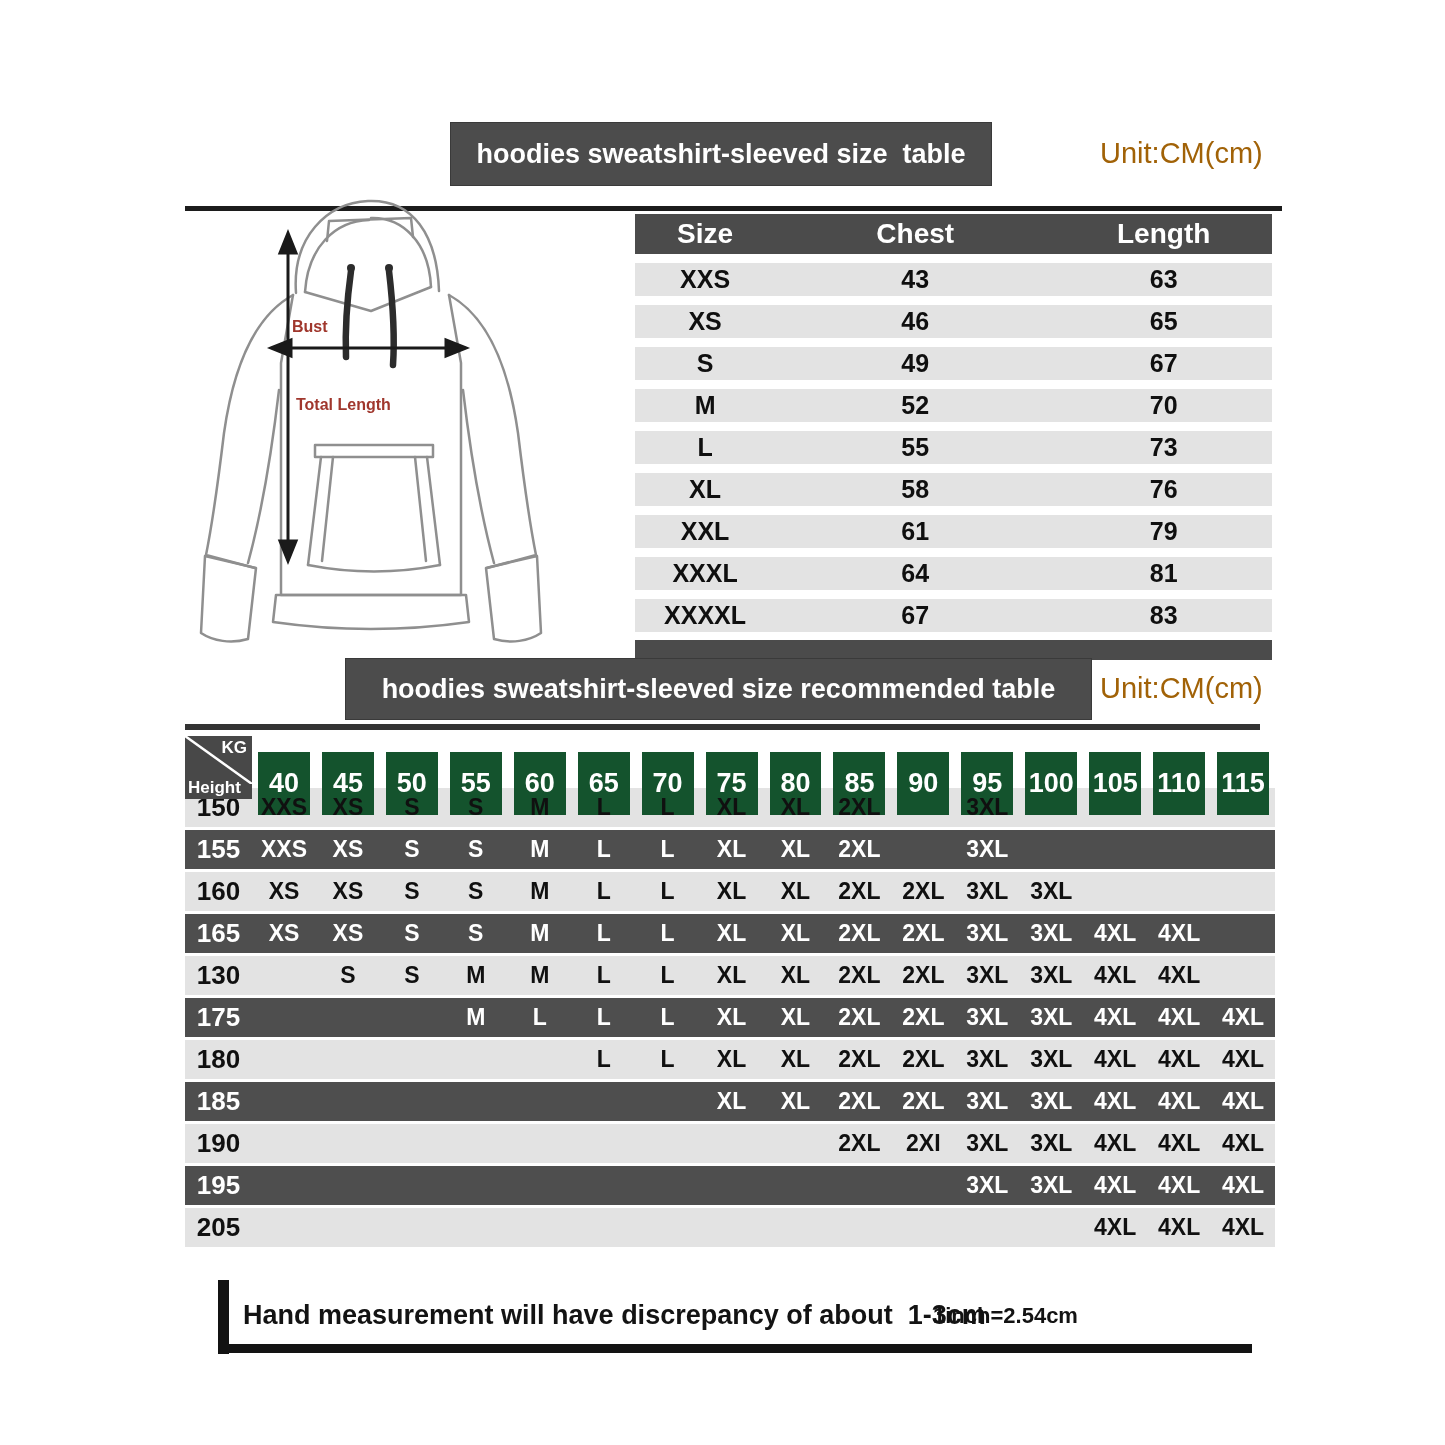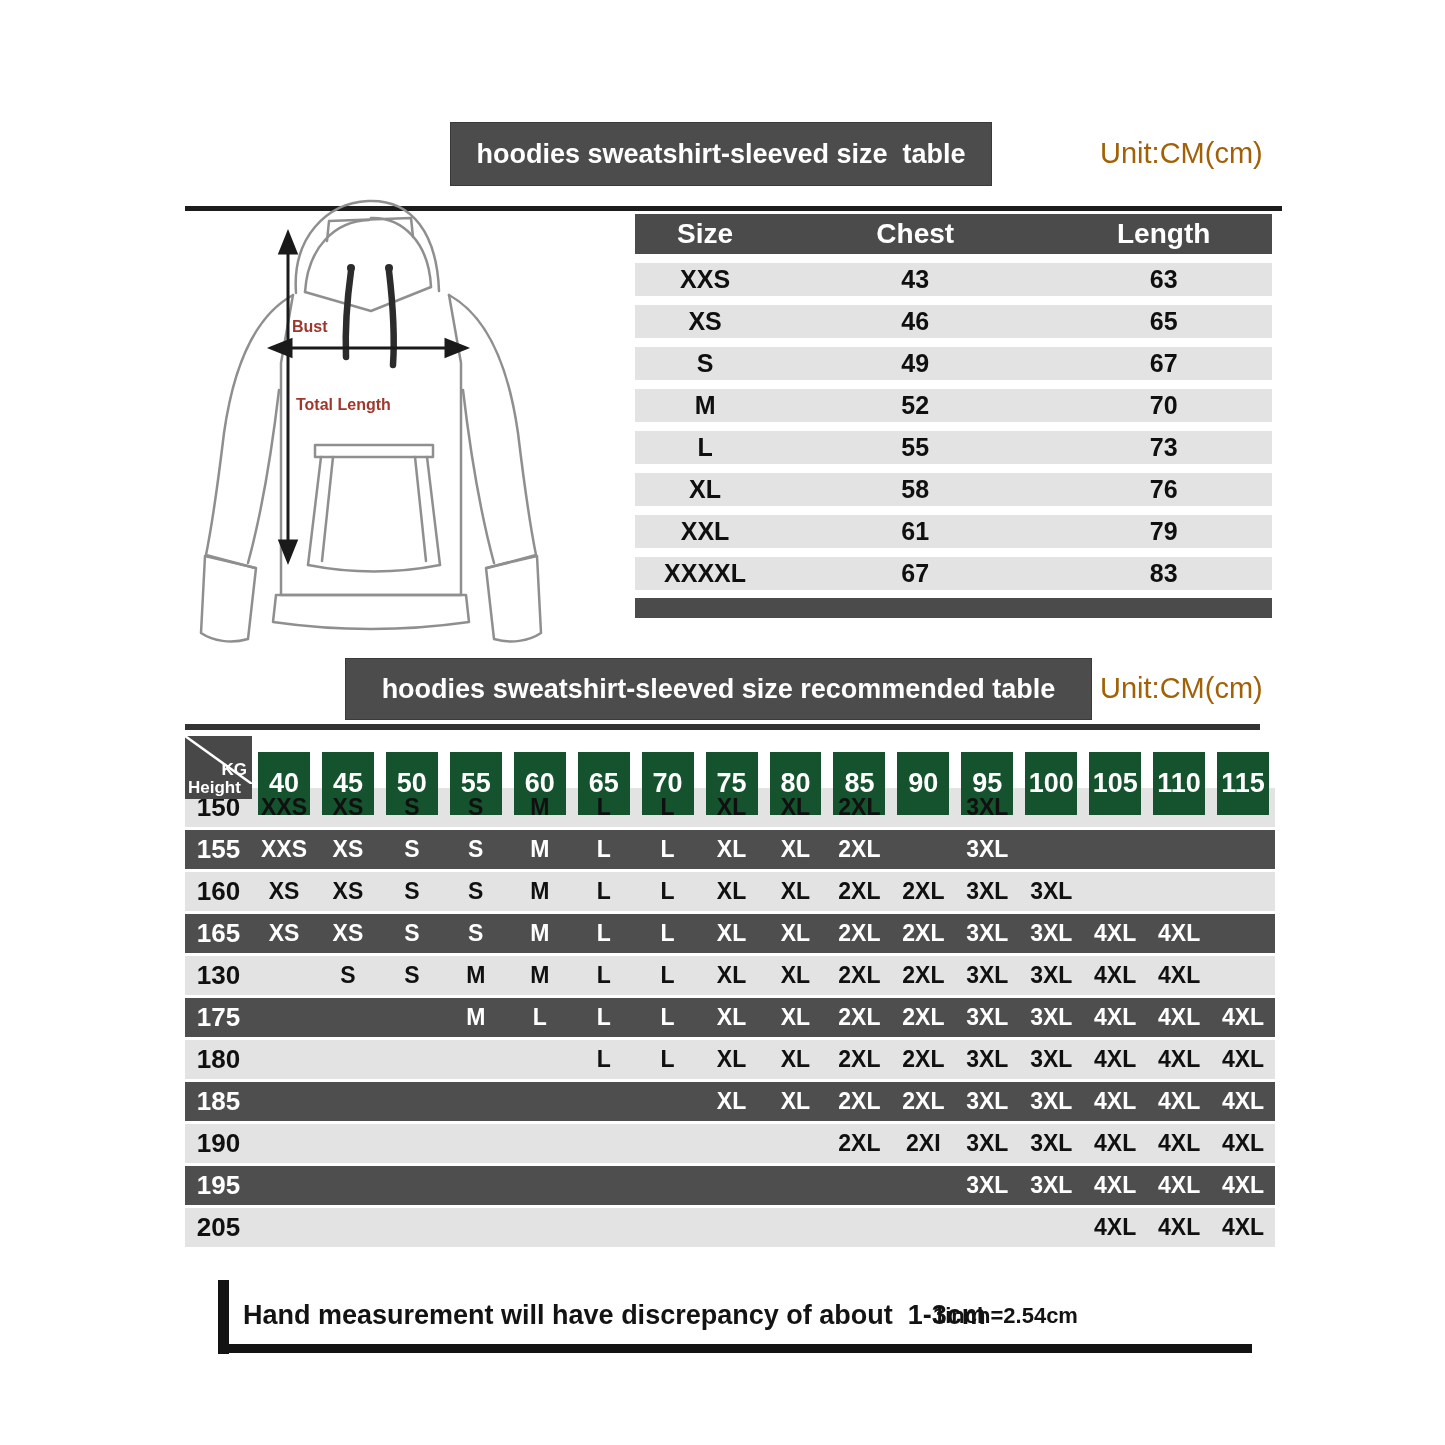--- a/index.html
+++ b/index.html
@@ -30,21 +30,21 @@
   }
   .st-row{
     display:grid;grid-template-columns:22% 44% 34%;height:33px;margin-top:9px;
     background:#e3e3e3;font-weight:bold;font-size:25px;align-items:center;text-align:center;color:#0f0f0f;
   }
   .st-bottom{height:20px;background:#4b4b4b;margin-top:8px;}
   
   .matrix{position:absolute;left:185px;top:736px;width:1090px;}
   .mx-header{display:grid;grid-template-columns:67px repeat(16,1fr);height:48px;margin-bottom:4px;}
   .mx-corner{position:relative;background:#484848;color:#fff;font-weight:bold;}
-  .mx-corner .kg{position:absolute;top:2px;right:5px;font-size:17px;margin-top:22px;}
+  .mx-corner .kg{position:absolute;top:2px;right:5px;font-size:17px;}
   .mx-corner .ht{position:absolute;bottom:1px;left:3px;font-size:17px;}
   .mx-corner svg{position:absolute;left:0;top:0;}
   .mx-wcell{height:100%;}
   .mx-wbox{
     height:100%;margin:16px 6px;background:#14532d;color:#fff;font-weight:bold;font-size:27px;
     display:flex;align-items:center;justify-content:center;
   }
   .mx-row{
     display:grid;grid-template-columns:67px repeat(16,1fr);height:39px;margin-bottom:3px;
     align-items:center;text-align:center;font-weight:bold;font-size:23px;
@@ -156,20 +156,25 @@
           <div>XL</div>
           <div>58</div>
           <div>76</div>
         </div>
         <div class="st-row">
           <div>XXL</div>
           <div>61</div>
           <div>79</div>
         </div>
         <div class="st-row">
+          <div>XXXL</div>
+          <div>64</div>
+          <div>81</div>
+        </div>
+        <div class="st-row">
           <div>XXXXL</div>
           <div>67</div>
           <div>83</div>
         </div>
       </div>
     <div class="st-bottom"></div>
   </div>
 
   <div class="title-bar title-bar2 pre">hoodies sweatshirt-sleeved size recommended table</div>
   <div class="unit-label unit2">Unit:CM(cm)</div>

